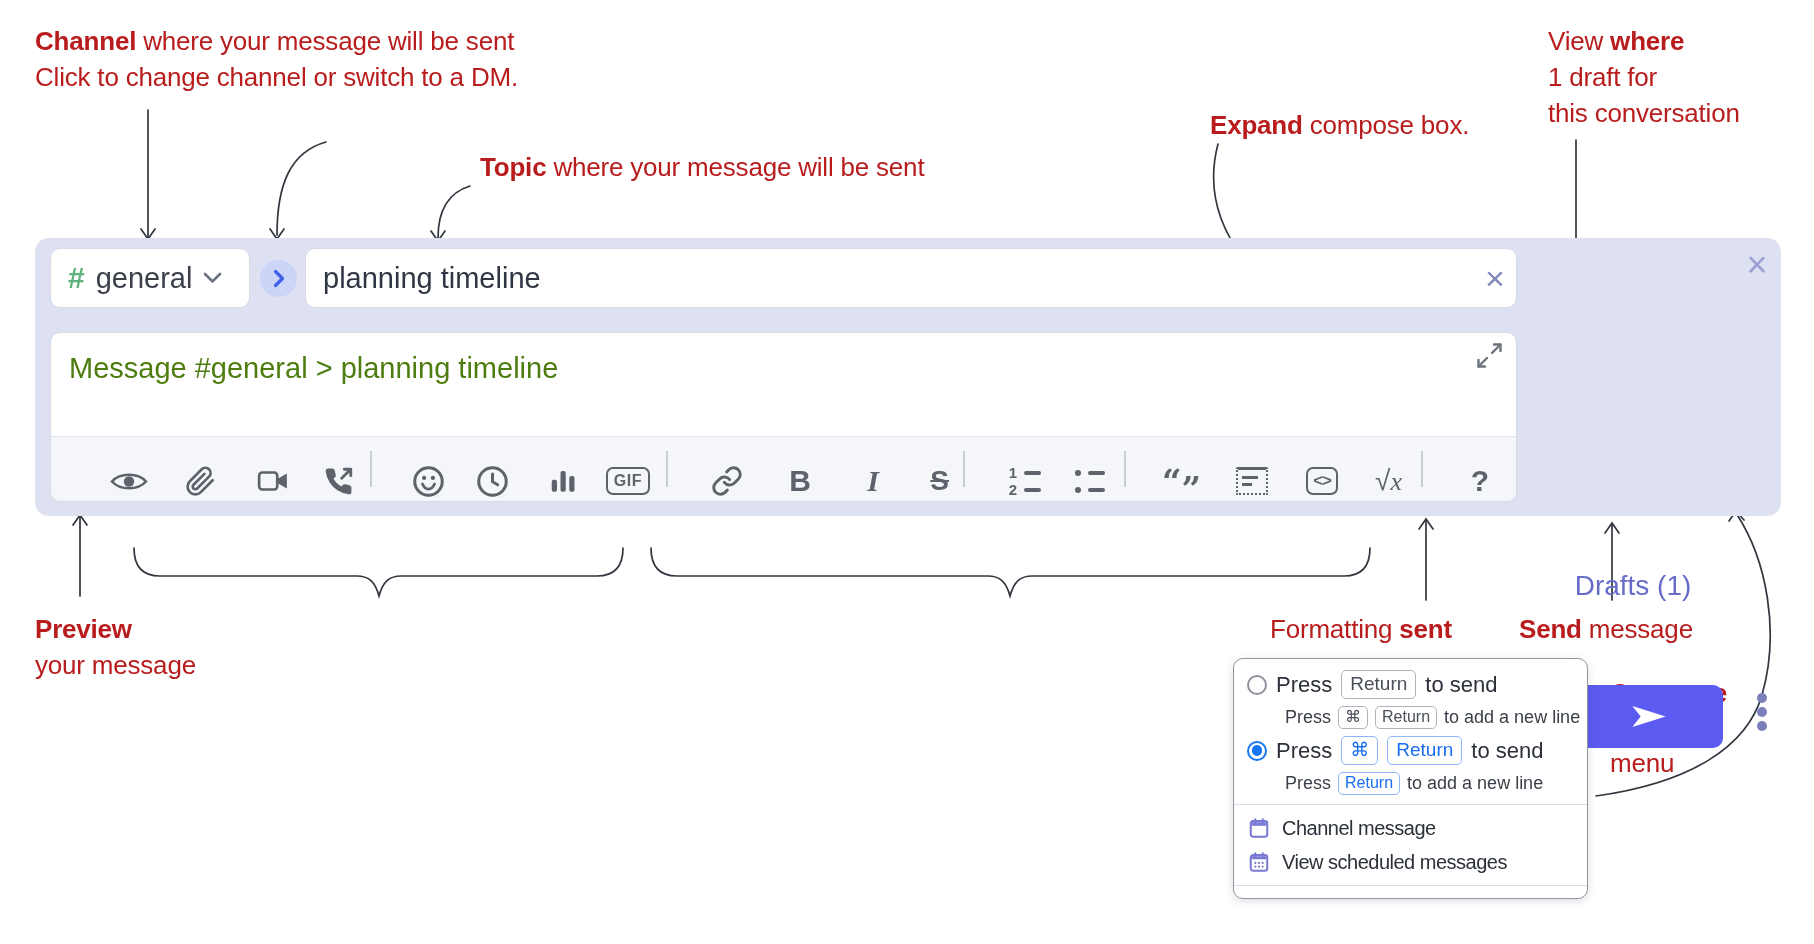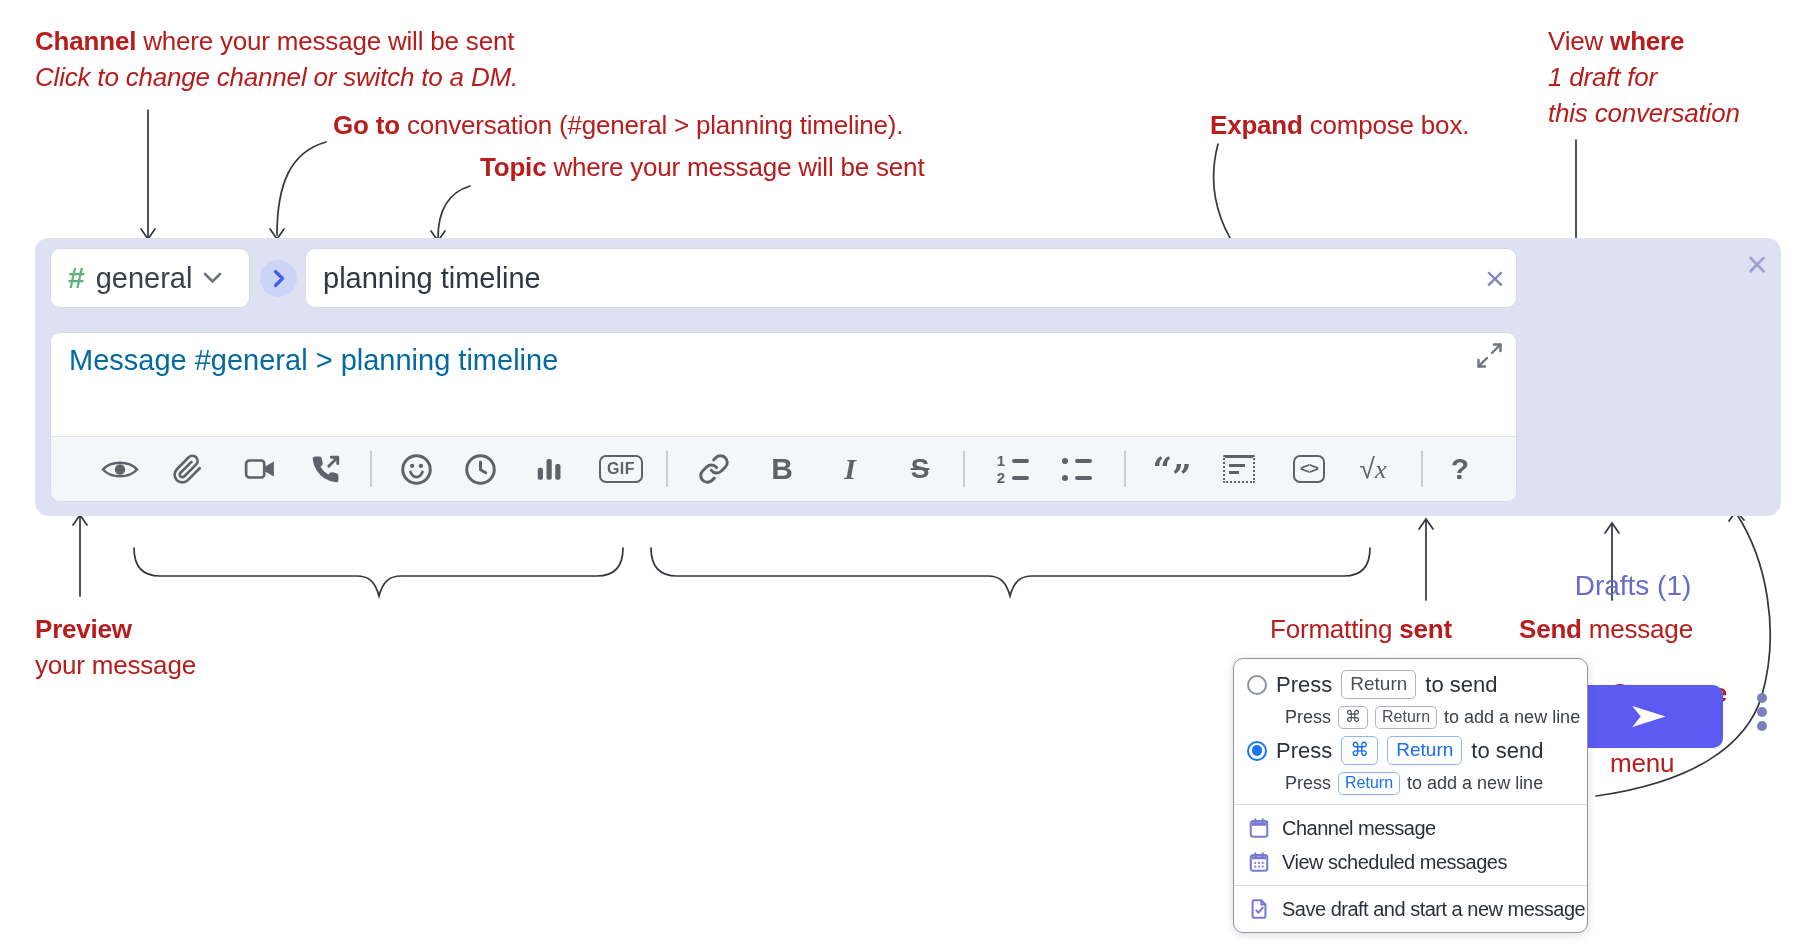--- a/index.html
+++ b/index.html
@@ -2,44 +2,44 @@
 <html><head>
 <meta charset="utf-8">
 <style>
   html,body{margin:0;padding:0;background:#fff}
   .stage{position:relative;width:1814px;height:944px;background:#ffffff;
          font-family:"Liberation Sans",sans-serif;overflow:hidden}
   .abs{position:absolute}
   
   .ann{font-size:26px;color:#b91c1c;letter-spacing:-.2px;white-space:nowrap;line-height:35px}
   .ann b{font-weight:700}
-  .it{font-style:italic}
+  .it{}
   svg.overlay{position:absolute;left:0;top:0;pointer-events:none}
   .aline{stroke:#33363f;stroke-width:1.7;fill:none;stroke-linecap:round}
   
   .compose{position:absolute;left:35px;top:238px;width:1746px;height:278px;
            background:#dee1f1;border-radius:14px}
   .whitebox{position:absolute;background:#fff;border:1px solid #d7dae6;border-radius:10px;box-sizing:border-box}
   .chbox{left:15px;top:10px;width:200px;height:60px;display:flex;align-items:center;gap:11px;padding-left:17px}
   .hash{font-size:30px;font-weight:700;color:#5eb37c;line-height:1}
   .chname{font-size:29px;color:#3a3f4a}
   .gotobtn{position:absolute;left:225px;top:22px;width:37px;height:37px;border-radius:50%;
            background:#ccd5f8;display:flex;align-items:center;justify-content:center}
   .topicbox{left:270px;top:10px;width:1212px;height:60px;display:flex;align-items:center;padding-left:17px}
   .topictext{font-size:29px;color:#2f3542}
   .clearx{position:absolute;left:1438px;top:10px;width:44px;height:60px;display:flex;align-items:center;
           justify-content:center;font-size:34px;color:#8088b8;line-height:1}
   .closex{position:absolute;left:1700px;top:6px;width:44px;height:42px;display:flex;align-items:center;
           justify-content:center;font-size:36px;color:#9aa0d2;line-height:1}
   .msgbox{left:15px;top:94px;width:1467px;height:170px;overflow:hidden;padding:0}
-  .placeholder{position:absolute;left:18px;top:11px;font-size:29px;color:#0369a1;white-space:nowrap}
+  .placeholder{position:absolute;left:18px;top:19px;font-size:29px;color:#4d7c0f;white-space:nowrap}
   .expand{position:absolute;right:13px;top:9px}
   .toolbar{position:absolute;left:0;right:0;bottom:0;height:64px;background:#f5f6f9;border-top:1px solid #e3e5ec;
            border-radius:0 0 9px 9px}
-  .tbi{position:absolute;top:0;height:64px;width:58px;display:flex;align-items:center;justify-content:center;
+  .tbi{position:absolute;top:12px;height:64px;width:58px;display:flex;align-items:center;justify-content:flex-end;
        transform:translateX(-50%);color:#5e636b}
   .tbdiv{position:absolute;top:14px;width:2px;height:36px;background:#c9cdd6;transform:translateX(-50%)}
   .bicon{font-size:30px;font-weight:800;color:#5e636b}
   .iicon{font-size:30px;font-weight:600;font-style:italic;font-family:"Liberation Serif",serif;color:#5e636b}
   .sicon{font-size:28px;font-weight:700;color:#5e636b;text-decoration:line-through}
   .qicon{font-family:"DejaVu Serif",serif;font-weight:700;font-size:34px;color:#5e636b;line-height:1}
   .gifbox{border:2.5px solid #5e636b;border-radius:7px;font-size:16px;font-weight:700;color:#5e636b;
           padding:3px 6px;letter-spacing:.5px}
   .codebox{border:2.5px solid #5e636b;border-radius:7px;font-size:17px;font-weight:700;color:#5e636b;
            padding:2px 5px;letter-spacing:-1px}
@@ -79,21 +79,20 @@
   .chip.blue{border-color:#8fb6f8;color:#1a6ef0}
 </style>
 </head>
 <body>
 
 <div class="stage">
 
   <div class="abs ann" style="left:35px;top:24px"><b>Channel</b><span> where your message will be sent</span></div>
   <div class="abs ann it" style="left:35px;top:60px">Click to change channel or switch to a DM.</div>
 
-  <div class="abs ann" style="left:333px;top:108px"><b>Go to</b><span> conversation (#general &gt; planning timeline).</span></div>
 
   <div class="abs ann" style="left:480px;top:150px"><b>Topic</b><span> where your message will be sent</span></div>
 
   <div class="abs ann" style="left:1210px;top:108px"><b>Expand</b><span> compose box.</span></div>
 
   <div class="abs ann" style="left:1548px;top:24px"><span>View </span><b>where</b></div>
   <div class="abs ann it" style="left:1548px;top:60px">1 draft for</div>
   <div class="abs ann it" style="left:1548px;top:96px">this conversation</div>
 
   <div class="abs ann" style="left:35px;top:612px"><b>Preview</b></div>
@@ -345,23 +344,15 @@
             <circle cx="12" cy="13" r="1.2"></circle>
             <circle cx="16" cy="13" r="1.2"></circle>
           <circle cx="8" cy="17" r="1.2"></circle>
             <circle cx="12" cy="17" r="1.2"></circle>
             <circle cx="16" cy="17" r="1.2"></circle>
         </g>
       </svg>
       <span>View scheduled messages</span>
     </div>
     <div class="pdiv"></div>
-    <div class="pitem">
-      <svg width="22" height="22" viewBox="0 0 24 24">
-        <path d="M5 4.5 a2 2 0 0 1 2 -2 H14.5 L19 7 V19.5 a2 2 0 0 1 -2 2 H7 a2 2 0 0 1 -2 -2 Z" fill="none" stroke="#7879d2" stroke-width="2.2" stroke-linejoin="round"></path>
-        <path d="M14.5 2.5 V7 H19" fill="none" stroke="#7879d2" stroke-width="2.2" stroke-linejoin="round"></path>
-        <path d="M9 13.5 l2.5 2.5 L16 10.5" fill="none" stroke="#7879d2" stroke-width="2.2" stroke-linecap="round" stroke-linejoin="round"></path>
-      </svg>
-      <span>Save draft and start a new message</span>
-    </div>
   </div>
 
 </div>
 
 </body></html>

